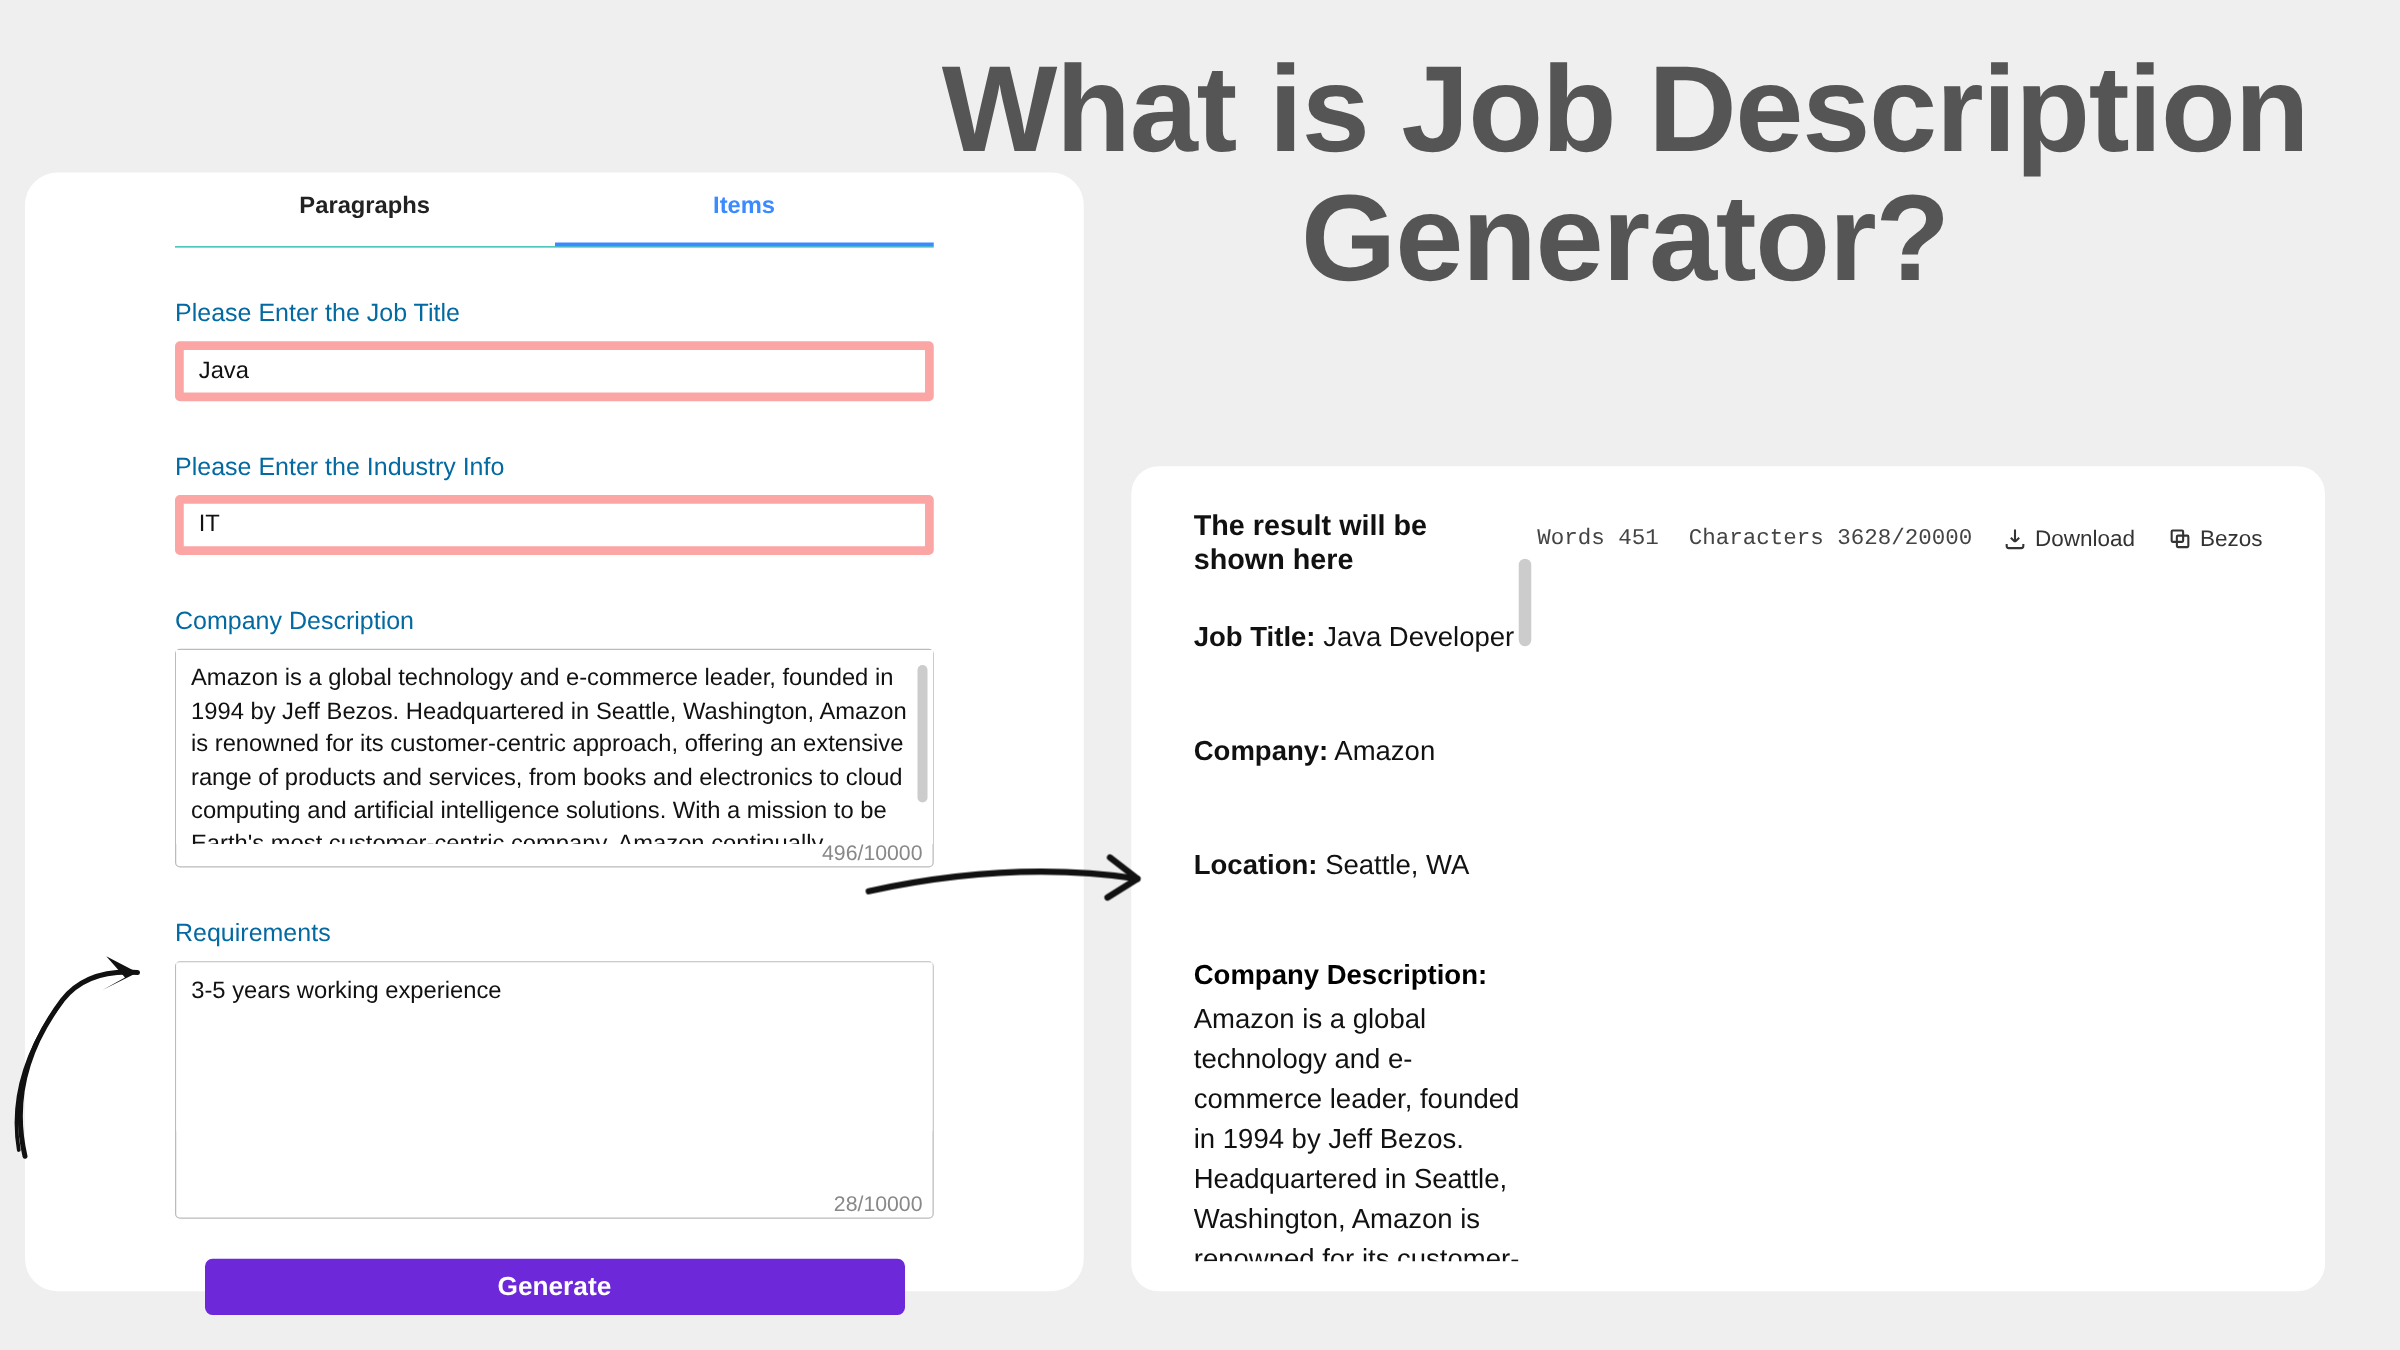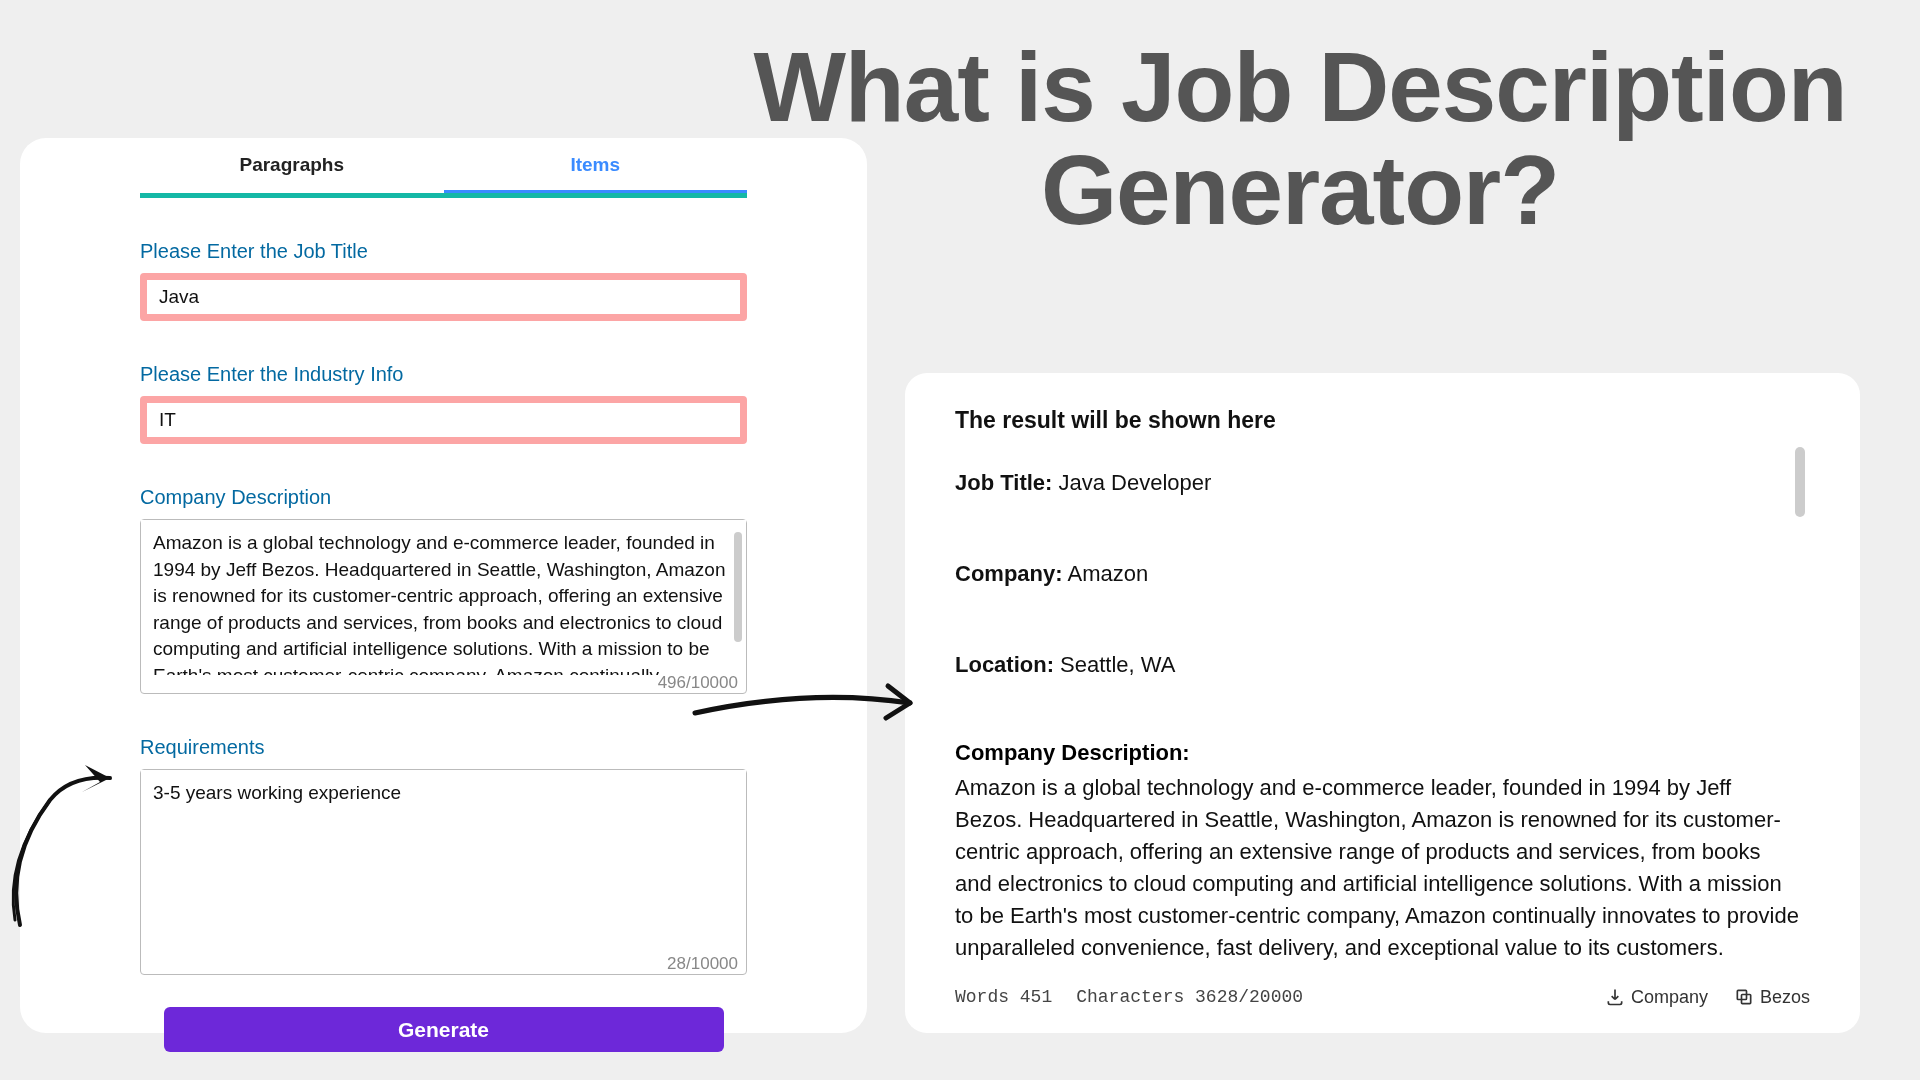--- a/index.html
+++ b/index.html
@@ -30,21 +30,21 @@
   width: 847px;
   height: 895px;
   background: #fff;
   border-radius: 26px;
   padding: 0 120px 40px 120px;
 }
 .tabs {
   display: flex;
   height: 60px;
   margin: 0 0px;
-  border-bottom: 5px solid #14b8a6;
+  border-bottom: 1px solid #14b8a6;
 }
 .tab {
   flex: 1;
   text-align: center;
   line-height: 54px;
   font-size: 19px;
   font-weight: 600;
   color: #222;
   cursor: pointer;
 }
@@ -120,21 +120,21 @@
 .result-card {
   position: absolute;
   top: 373px;
   left: 905px;
   width: 955px;
   height: 660px;
   background: #fff;
   border-radius: 22px;
   padding: 34px 50px 24px 50px;
   display: flex;
-  flex-direction: column;
+  flex-direction: row;
 }
 .result-body {
   position: relative;
   flex: 1;
   overflow: hidden;
   padding-right: 10px;
 }
 .result-scroll {
   position: absolute;
   right: 5px;
@@ -230,21 +230,21 @@
     </div>
   </div>
   <div class="result-footer">
     <span class="footer-stat">Words 451</span>
     <span class="footer-stat">Characters 3628/20000</span>
     <div class="footer-actions">
       <div class="footer-action">
         <svg class="icon" viewBox="0 0 24 24" fill="none" stroke="#333" stroke-width="2">
             <path d="M12 3v12m0 0l-4-4m4 4l4-4M4 17v2a2 2 0 002 2h12a2 2 0 002-2v-2"></path>
           </svg>
-        <span>Company</span>
+        <span>Download</span>
       </div>
       <div class="footer-action">
         <svg class="icon" viewBox="0 0 24 24" fill="none" stroke="#333" stroke-width="2">
             <rect x="9" y="9" width="11" height="11" rx="1"></rect>
             <rect x="4" y="4" width="11" height="11" rx="1"></rect>
           </svg>
         <span>Bezos</span>
       </div>
     </div>
   </div>

